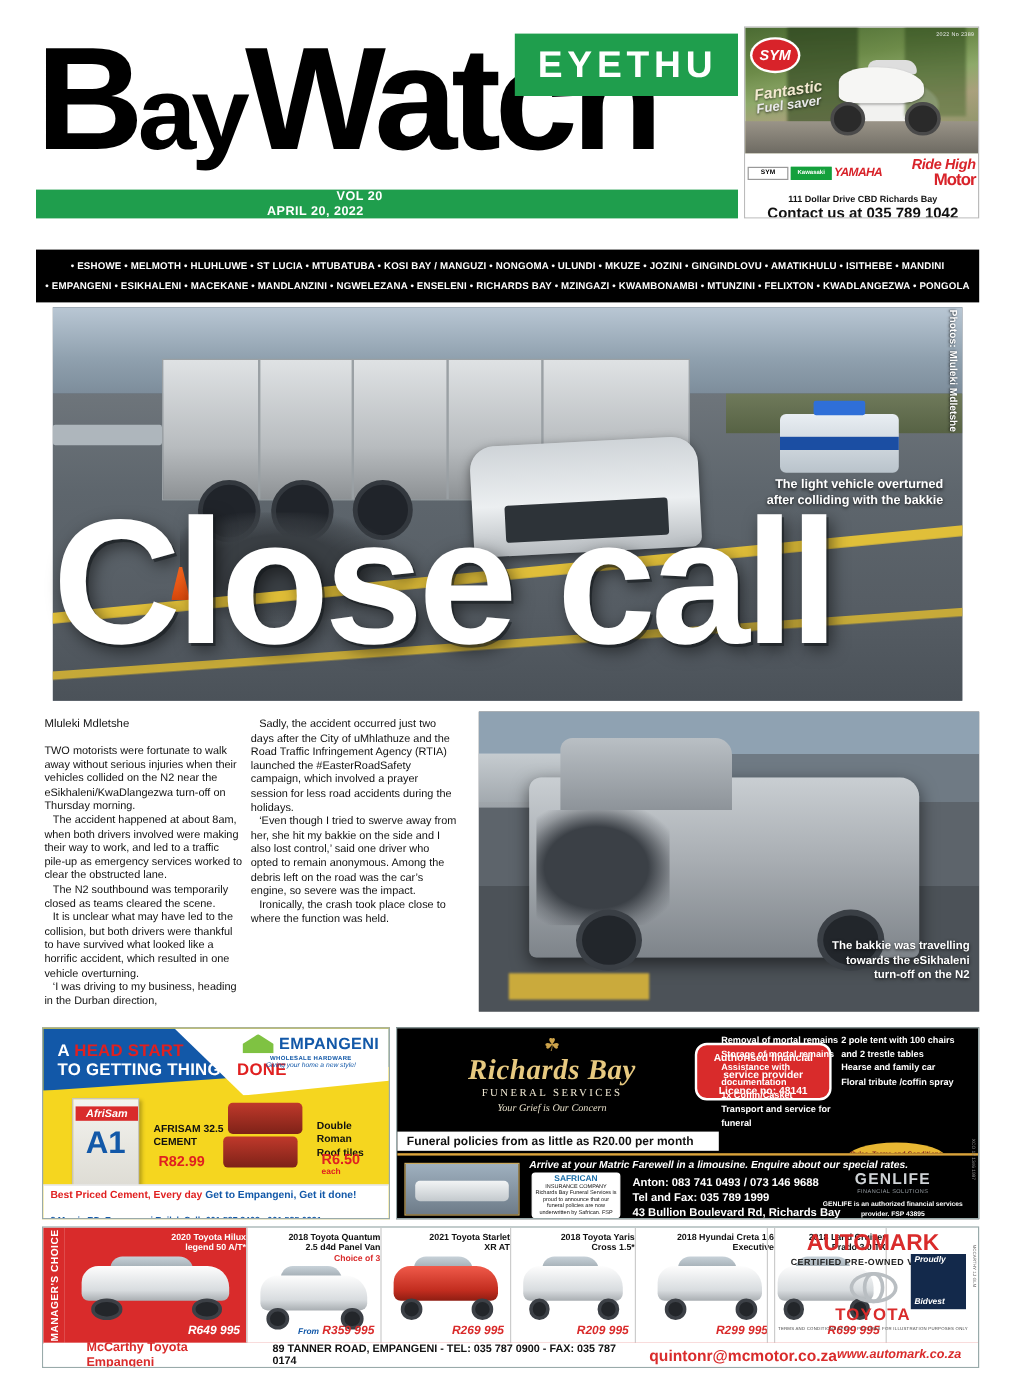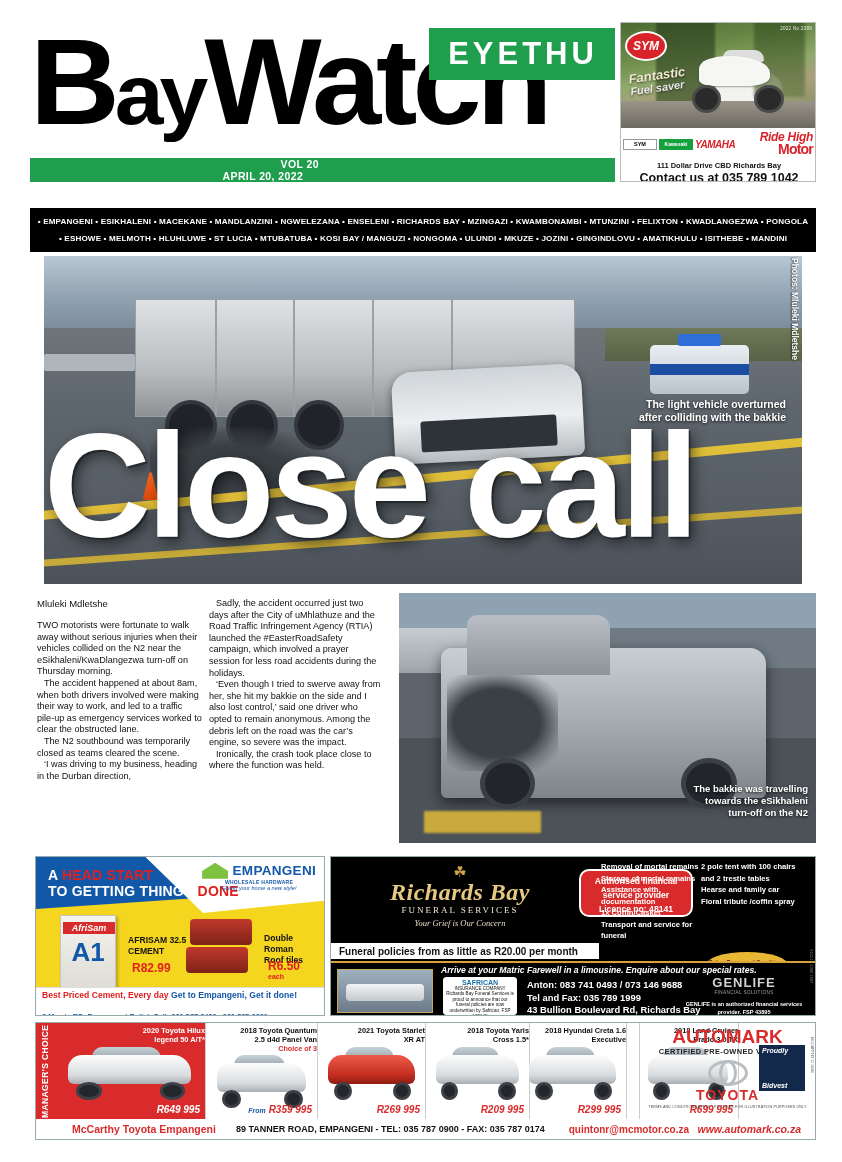--- a/index.html
+++ b/index.html
@@ -349,21 +349,21 @@
     background:#13294b; color:#fff; font-size:6px; font-weight:700; }
   .bidvest .pr { position:absolute; left:3px; top:2px; font-style:italic; font-size:7px;}
   .bidvest .bv { position:absolute; left:3px; bottom:2px; font-style:italic; font-size:7px;}
   .automark .terms { font-size:3.6px; color:#444; margin-top:2px; letter-spacing:.2px;}
   .am-side { position:absolute; right:1px; top:14px; font-size:3.8px; color:#666;
     writing-mode:vertical-rl;}
   .cars-foot { position:absolute; left:0; bottom:0; width:100%; height:20px; background:#fff;
     display:flex; align-items:center; }
   .cars-foot .mcc { color:#d92b2b; font-weight:900; font-size:10.5px; padding-left:36px; }
   .cars-foot .addr { color:#111; font-weight:800; font-size:9px; padding-left:20px;}
-  .cars-foot .mail { color:#d92b2b; font-weight:800; font-size:10px; padding-left:24px;text-align:center;}
+  .cars-foot .mail { color:#d92b2b; font-weight:800; font-size:13px; padding-left:24px;text-align:center;}
   .cars-foot .web { color:#d92b2b; font-weight:900; font-style:italic; font-size:10.5px;
     margin-left:auto; padding-right:14px;}
   .cars-foot-bar { position:absolute; left:0; bottom:0; width:100%; height:20px;
     border-top:1px solid #d92b2b; }
 </style>
 </head>
 <body>
 
 <div class="page">
 
@@ -408,22 +408,22 @@
         <span class="mc">Motor</span>
       </div>
     </div>
     <div class="moto-contact">
       <span class="a">111 Dollar Drive CBD Richards Bay</span>
       <span class="b">Contact us at 035 789 1042</span>
     </div>
   </div>
 
   <div class="town-strip">
+    <div class="town-line">• ESHOWE • MELMOTH • HLUHLUWE • ST LUCIA • MTUBATUBA • KOSI BAY / MANGUZI • NONGOMA • ULUNDI • MKUZE • JOZINI • GINGINDLOVU • AMATIKHULU • ISITHEBE • MANDINI</div>
     <div class="town-line">• EMPANGENI • ESIKHALENI • MACEKANE • MANDLANZINI • NGWELEZANA • ENSELENI • RICHARDS BAY • MZINGAZI • KWAMBONAMBI •  MTUNZINI • FELIXTON • KWADLANGEZWA • PONGOLA</div>
-    <div class="town-line">• ESHOWE • MELMOTH • HLUHLUWE • ST LUCIA • MTUBATUBA • KOSI BAY / MANGUZI • NONGOMA • ULUNDI • MKUZE • JOZINI • GINGINDLOVU • AMATIKHULU • ISITHEBE • MANDINI</div>
   </div>
 
   <div class="hero">
     <div class="sky"></div>
     <div class="road"></div>
     <div class="grass"></div>
     <div class="guard"></div>
     <div class="truck">
       <div class="slat" style="left:18%"></div>
         <div class="slat" style="left:36%"></div>
@@ -452,20 +452,21 @@
   </div>
 
   <div class="headline">Close call</div>
 
   <div class="byline">Mluleki Mdletshe</div>
 
   <div class="col col1">
     <p class="first">TWO motorists were fortunate to walk away without serious injuries when their vehicles collided on the N2 near the eSikhaleni/KwaDlangezwa turn-off on Thursday morning.</p>
     <p>The accident happened at about 8am, when both drivers involved were making their way to work, and led to a traffic pile-up as emergency services worked to clear the obstructed lane.</p>
     <p>The N2 southbound was temporarily closed as teams cleared the scene.</p>
+    <p>It is unclear what may have led to the collision, but both drivers were thankful to have survived what looked like a horrific accident, which resulted in one vehicle overturning.</p>
     <p>‘I was driving to my business, heading in the Durban direction,</p>
   </div>
 
   <div class="col col2">
     <p>Sadly, the accident occurred just two days after the City of uMhlathuze and the Road Traffic Infringement Agency (RTIA) launched the #EasterRoadSafety campaign, which involved a prayer session for less road accidents during the holidays.</p>
     <p>‘Even though I tried to swerve away from her, she hit my bakkie on the side and I also lost control,’ said one driver who opted to remain anonymous. Among the debris left on the road was the car’s engine, so severe was the impact.</p>
     <p>Ironically, the crash took place close to where the function was held.</p>
   </div>
 
   <div class="photo2">
@@ -624,21 +625,21 @@
       <div class="ttl"><span>2018 Toyota Yaris</span><br><span>Cross 1.5*</span></div>
       <div class="car-img">
           <div class="gl"></div>
           <div class="bd"></div>
           <div class="t a"></div>
           <div class="t b"></div>
         </div>
       <div class="pr">R209 995</div>
     </div>
 
-    <div class="car-cell" style="left:483px; width:108px;">
+    <div class="car-cell" style="left:502px; width:108px;">
       <div class="ttl"><span>2018 Hyundai Creta 1.6</span><br><span>Executive</span></div>
       <div class="car-img">
           <div class="gl"></div>
           <div class="bd"></div>
           <div class="t a"></div>
           <div class="t b"></div>
         </div>
       <div class="pr">R299 995</div>
     </div>
 

